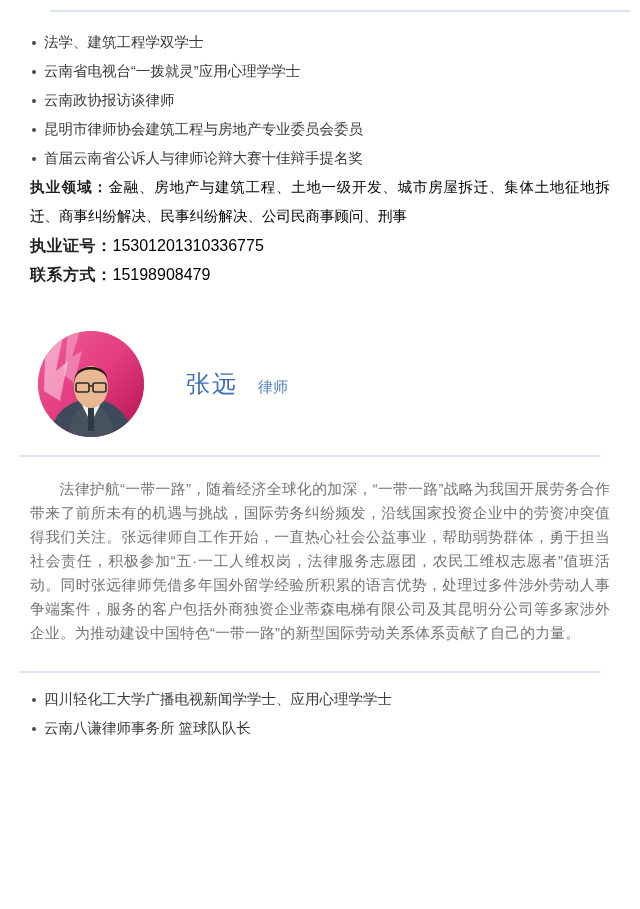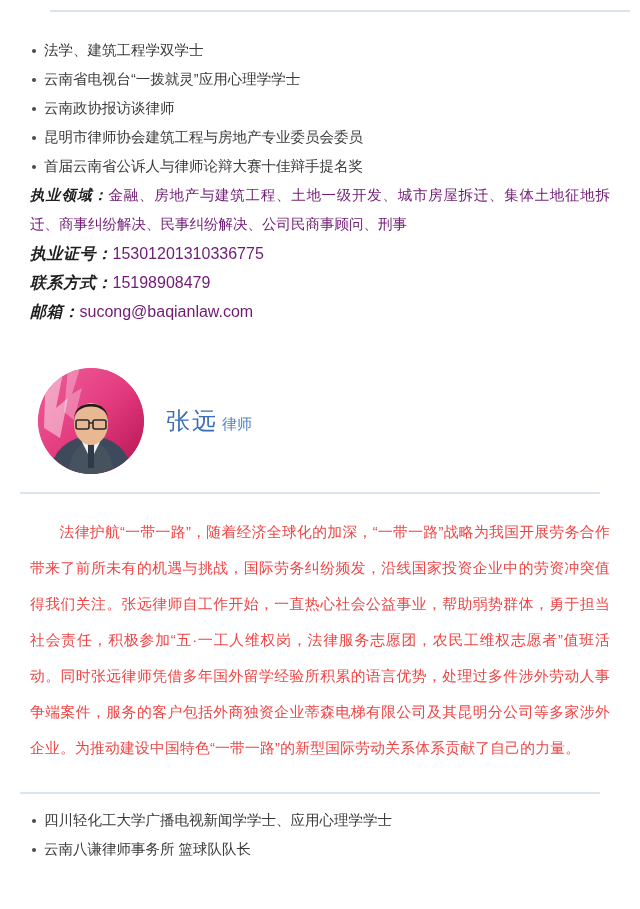--- a/index.html
+++ b/index.html
@@ -21,21 +21,21 @@
     box-sizing: border-box;
     padding: 0 30px;
   }
   .top-rule {
     height: 2px;
     background: #d9e4ef;
     margin: 10px 20px 0 20px;
     width: 580px;
   }
   .section {
-    padding-top: 24px;
+    padding-top: 16px;
   }
   .bullet-list {
     list-style: none;
     margin: 0;
     padding: 0;
   }
   .bullet-list li {
     position: relative;
     padding-left: 14px;
     font-size: 14.5px;
@@ -55,37 +55,37 @@
   }
   .field-row {
     font-size: 16px;
     line-height: 29px;
     color: #3a3a3a;
   }
   .field-label {
     font-weight: bold;
     color: #1f1f1f;
     letter-spacing: 0.5px;
-    font-style: italic;
   }
   .field-value {
-    color: #701a75;
+    color: #000000;
   }
   .field-block {
     font-size: 14.5px;
     line-height: 29px;
     color: #3a3a3a;
     text-align: justify;
   }
   .profile {
     display: flex;
     align-items: center;
     margin-top: 42px;
     margin-bottom: 10px;
     padding-left: 8px;
+    gap: 20px;
   }
   .avatar {
     width: 106px;
     height: 106px;
     border-radius: 50%;
     overflow: hidden;
     position: relative;
     flex: 0 0 auto;
     background: linear-gradient(135deg, #f06292 0%, #e8568a 40%, #c2185b 100%);
   }
@@ -102,32 +102,32 @@
     align-items: baseline;
   }
   .person-name {
     font-size: 24px;
     color: #3b6fb5;
     letter-spacing: 2px;
   }
   .person-title {
     font-size: 15px;
     color: #4f83c4;
-    margin-left: 4px;
+    margin-left: 20px;
   }
   .divider {
     height: 2px;
     background: #d9e4ef;
     width: 580px;
     margin: 18px 0 0 -10px;
   }
   .body-para {
     font-size: 14.8px;
-    line-height: 36px;
-    color: #ef4444;
+    line-height: 24px;
+    color: #737373;
     text-align: justify;
     text-indent: 2em;
     margin-top: 20px;
     letter-spacing: 0.2px;
   }
   .lower-divider {
     height: 2px;
     background: #d9e4ef;
     width: 580px;
     margin: 26px 0 0 -10px;
@@ -157,23 +157,20 @@
     </div>
 
     <div class="field-row">
       <span class="field-label">执业证号：</span><span class="field-value">15301201310336775</span>
     </div>
 
     <div class="field-row">
       <span class="field-label">联系方式：</span><span class="field-value">15198908479</span>
     </div>
 
-    <div class="field-row">
-      <span class="field-label">邮箱：</span><span class="field-value">sucong@baqianlaw.com</span>
-    </div>
   </div>
 
   <div class="profile">
     <div class="avatar">
       <svg class="face" viewBox="0 0 106 106">
         <defs>
           <clipPath id="circ">
               <circle cx="53" cy="53" r="53"></circle>
             </clipPath>
           <linearGradient id="bg" x1="0" y1="0" x2="1" y2="1">

